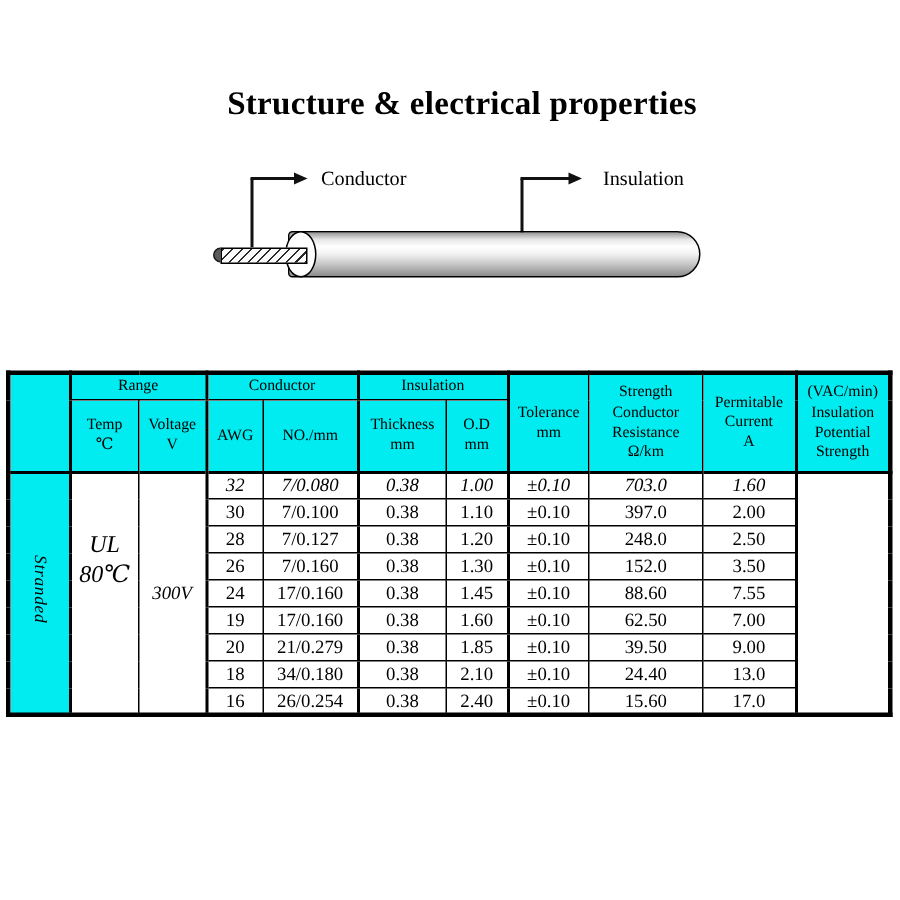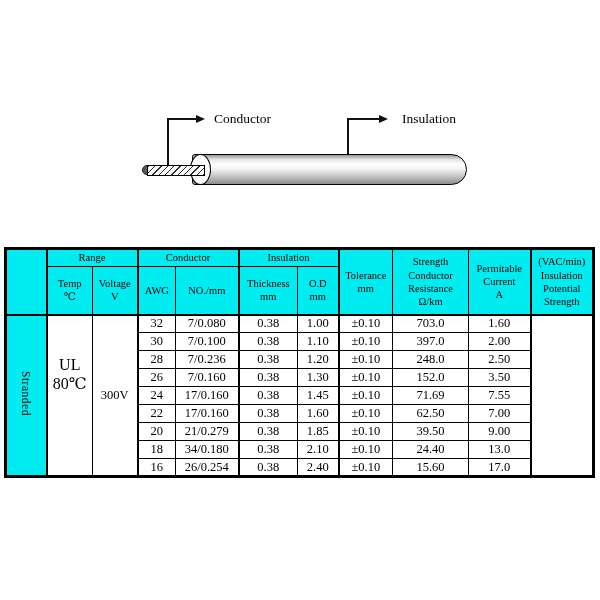--- a/index.html
+++ b/index.html
@@ -62,33 +62,34 @@
   }
   td.hd {
     background:var(--cyan,#00ecf0); font-size:10.5px; line-height:1.26;
     white-space:pre-line;
   }
   td.bd { background:#fff; font-size:12.5px; white-space:pre-line; }
   tr.h1 td { height:18px; }
   tr.h2 td { height:48px; }
   tr.r  td { height:18px; }
   .sep-l { border-left-width:2px; }
-  .sep-t { border-top-width:2px; }
+  .sep-t { border-top-width:2px;font-style:italic; }
   td.strand { background:var(--cyan,#00ecf0); }
   td.strand > div {
     writing-mode:vertical-rl; display:inline-block;
     font-size:11.5px; letter-spacing:0.5px;
   }
   td.ul-cell { padding-bottom:42px; font-size:16px; }
 </style>
 </head>
 <body>
 
 <div id="page">
 
+  <div class="title">Structure &amp; electrical properties</div>
 
   <div>
 
     <div class="leader-v" style="left:167px; top:119px; height:46px;"></div>
     <div class="leader-h" style="left:167px; top:118px; width:30px;"></div>
     <div class="arrow-r" style="left:196px; top:114.5px;"></div>
     <div class="diag-label" style="left:214px; top:111px;">Conductor</div>
 
     <div class="leader-v" style="left:347px; top:119px; height:36px;"></div>
     <div class="leader-h" style="left:347px; top:118px; width:33px;"></div>
@@ -166,21 +167,21 @@
         <td class="bd sep-l">30</td>
         <td class="bd">7/0.100</td>
         <td class="bd sep-l">0.38</td>
         <td class="bd">1.10</td>
         <td class="bd sep-l">±0.10</td>
         <td class="bd">397.0</td>
         <td class="bd">2.00</td>
       </tr>
       <tr class="r">
         <td class="bd sep-l">28</td>
-        <td class="bd">7/0.236</td>
+        <td class="bd">7/0.127</td>
         <td class="bd sep-l">0.38</td>
         <td class="bd">1.20</td>
         <td class="bd sep-l">±0.10</td>
         <td class="bd">248.0</td>
         <td class="bd">2.50</td>
       </tr>
       <tr class="r">
         <td class="bd sep-l">26</td>
         <td class="bd">7/0.160</td>
         <td class="bd sep-l">0.38</td>
@@ -188,25 +189,25 @@
         <td class="bd sep-l">±0.10</td>
         <td class="bd">152.0</td>
         <td class="bd">3.50</td>
       </tr>
       <tr class="r">
         <td class="bd sep-l">24</td>
         <td class="bd">17/0.160</td>
         <td class="bd sep-l">0.38</td>
         <td class="bd">1.45</td>
         <td class="bd sep-l">±0.10</td>
-        <td class="bd">71.69</td>
+        <td class="bd">88.60</td>
         <td class="bd">7.55</td>
       </tr>
       <tr class="r">
-        <td class="bd sep-l">22</td>
+        <td class="bd sep-l">19</td>
         <td class="bd">17/0.160</td>
         <td class="bd sep-l">0.38</td>
         <td class="bd">1.60</td>
         <td class="bd sep-l">±0.10</td>
         <td class="bd">62.50</td>
         <td class="bd">7.00</td>
       </tr>
       <tr class="r">
         <td class="bd sep-l">20</td>
         <td class="bd">21/0.279</td>

